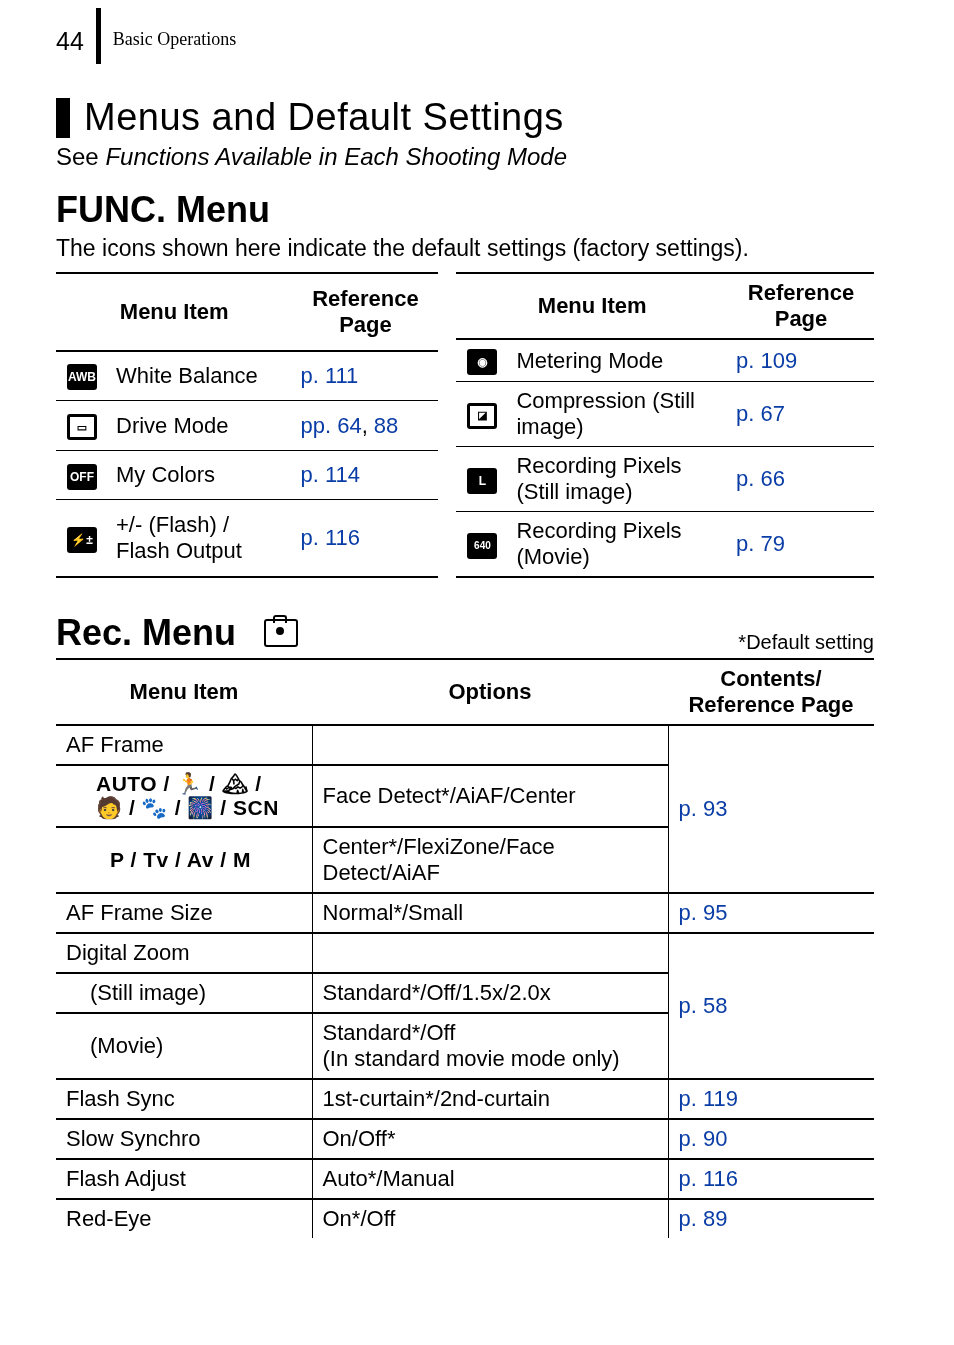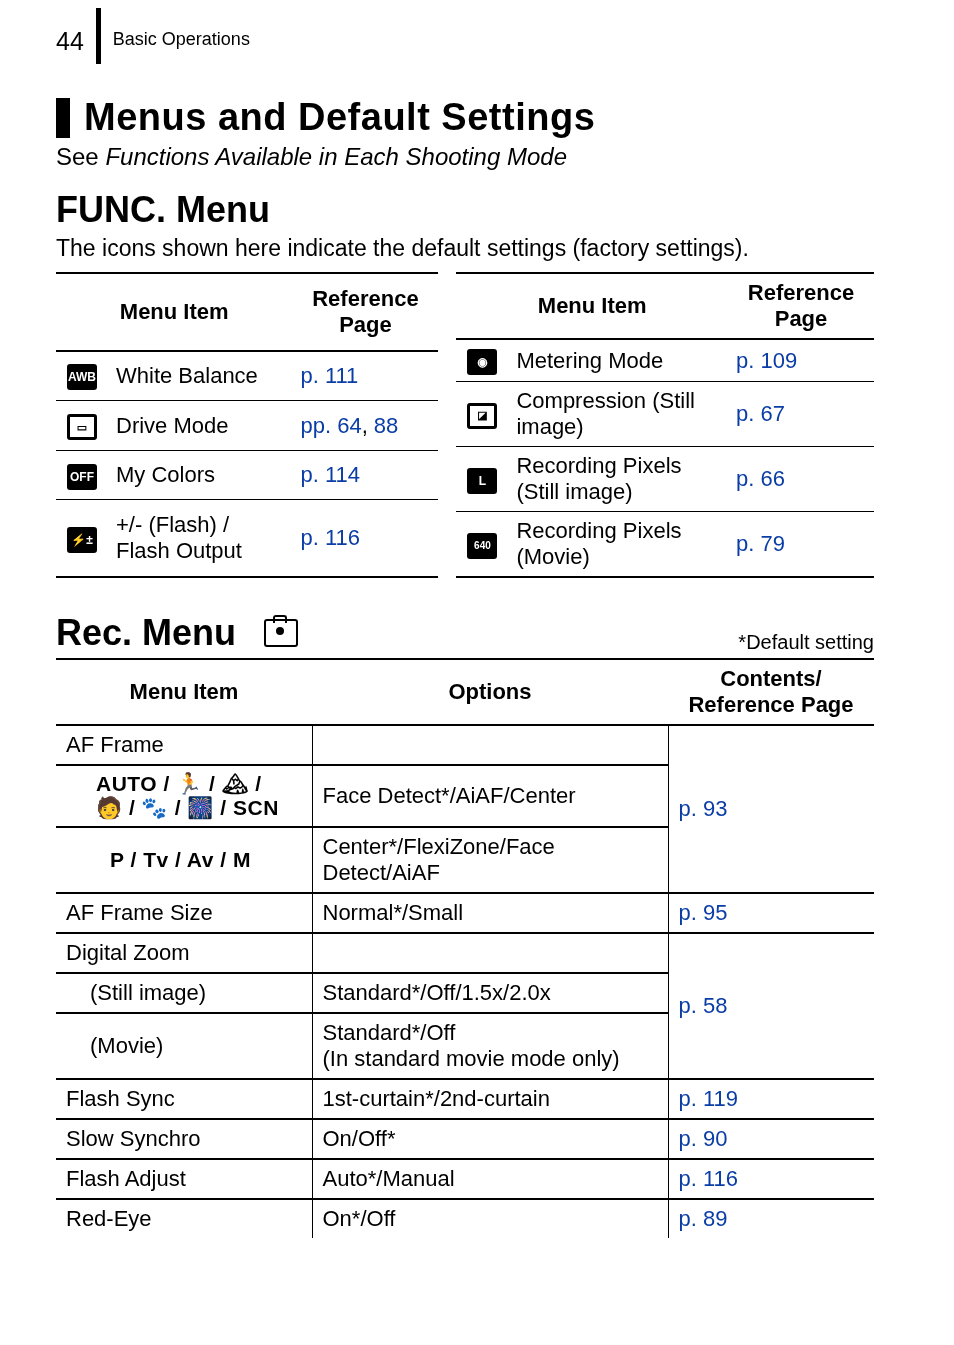--- a/index.html
+++ b/index.html
@@ -30,35 +30,36 @@
   .tick-divider {
     width: 5px;
     height: 56px;
     background: #000;
     position: relative;
     top: 8px;
   }
   .bc {
     font-size: 18px;
     margin-bottom: 6px;
+    font-family: Liberation Serif, serif;
   }
   .h1-wrap {
     display: flex;
     align-items: center;
     gap: 14px;
     margin-bottom: 4px;
   }
   .h1-bar {
     width: 14px;
     height: 40px;
     background: #000;
   }
   h1.title {
     font-size: 38px;
-    font-weight: 700;
+    font-weight: 400;
     margin: 0;
     letter-spacing: 0.5px;
   }
   .see {
     font-size: 24px;
     margin: 4px 0 18px 0;
   }
   .see .italic { font-style: italic; }
   h2.subhead {
     font-size: 36px;

